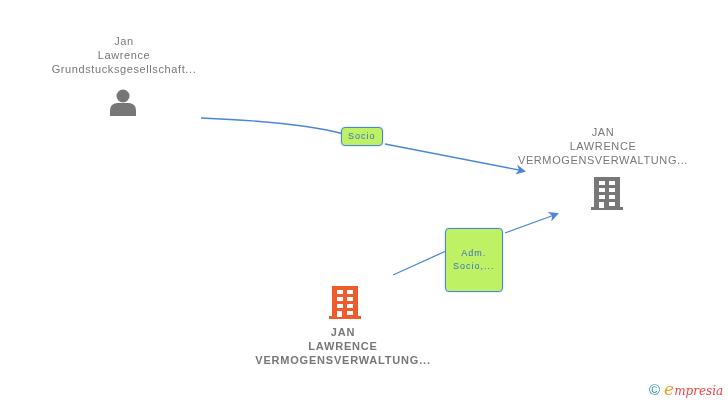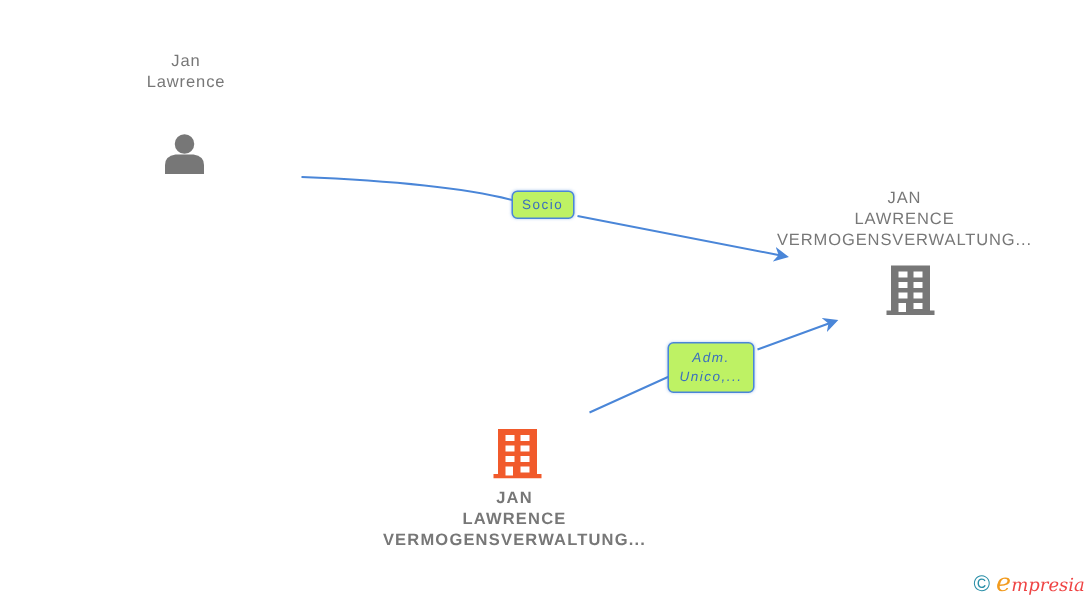--- a/index.html
+++ b/index.html
@@ -31,20 +31,21 @@
         <path d="M0,0 L10,5 L0,10 L3,5 Z" fill="#4a86d8"></path>
       </marker>
     </defs>
     <path d="M201,118 Q300,122 344,134 M385,144 L524,171" stroke="#4a86d8" stroke-width="1.3" fill="none" marker-end="url(#arrow)"></path>
     <path d="M393,275 L446,251 M505,233 L557,214" stroke="#4a86d8" stroke-width="1.3" fill="none" marker-end="url(#arrow)"></path>
   </svg>
 
   <div class="node-label" style="left:24px; top:34px; width:200px;">
     <div>Jan</div>
     <div>Lawrence</div>
+    <div>Grundstucksgesellschaft...</div>
   </div>
   <svg class="icon" style="left:109px; top:88px;" width="28" height="28" viewBox="0 0 28 28">
     <circle cx="14" cy="8" r="6.5" fill="#777"></circle>
     <path d="M1,28 L1,22 Q1,16 8,15 L20,15 Q27,16 27,22 L27,28 Z" fill="#777"></path>
   </svg>
 
   <div class="node-label" style="left:503px; top:125px; width:200px;">
     <div>JAN</div>
     <div>LAWRENCE</div>
     <div>VERMOGENSVERWALTUNG...</div>
@@ -80,21 +81,21 @@
   </svg>
   <div class="node-label bold" style="left:243px; top:325px; width:200px;">
     <div>JAN</div>
     <div>LAWRENCE</div>
     <div>VERMOGENSVERWALTUNG...</div>
   </div>
 
   <div class="edge-label" style="left:341px; top:127px;">
     <span>Socio</span>
   </div>
-  <div class="edge-label" style="left:445px; top:228px; padding:3px 7px;font-style:italic;">
+  <div class="edge-label" style="left:445px; top:228px; padding:18px 7px;">
     <div>Adm.</div>
-    <div>Unico,...</div>
+    <div>Socio,...</div>
   </div>
 
   <div class="brand">
     <span class="c">©</span><span class="e">e</span><span class="rest">mpresia</span>
   </div>
 </div>
 
 </body></html>

